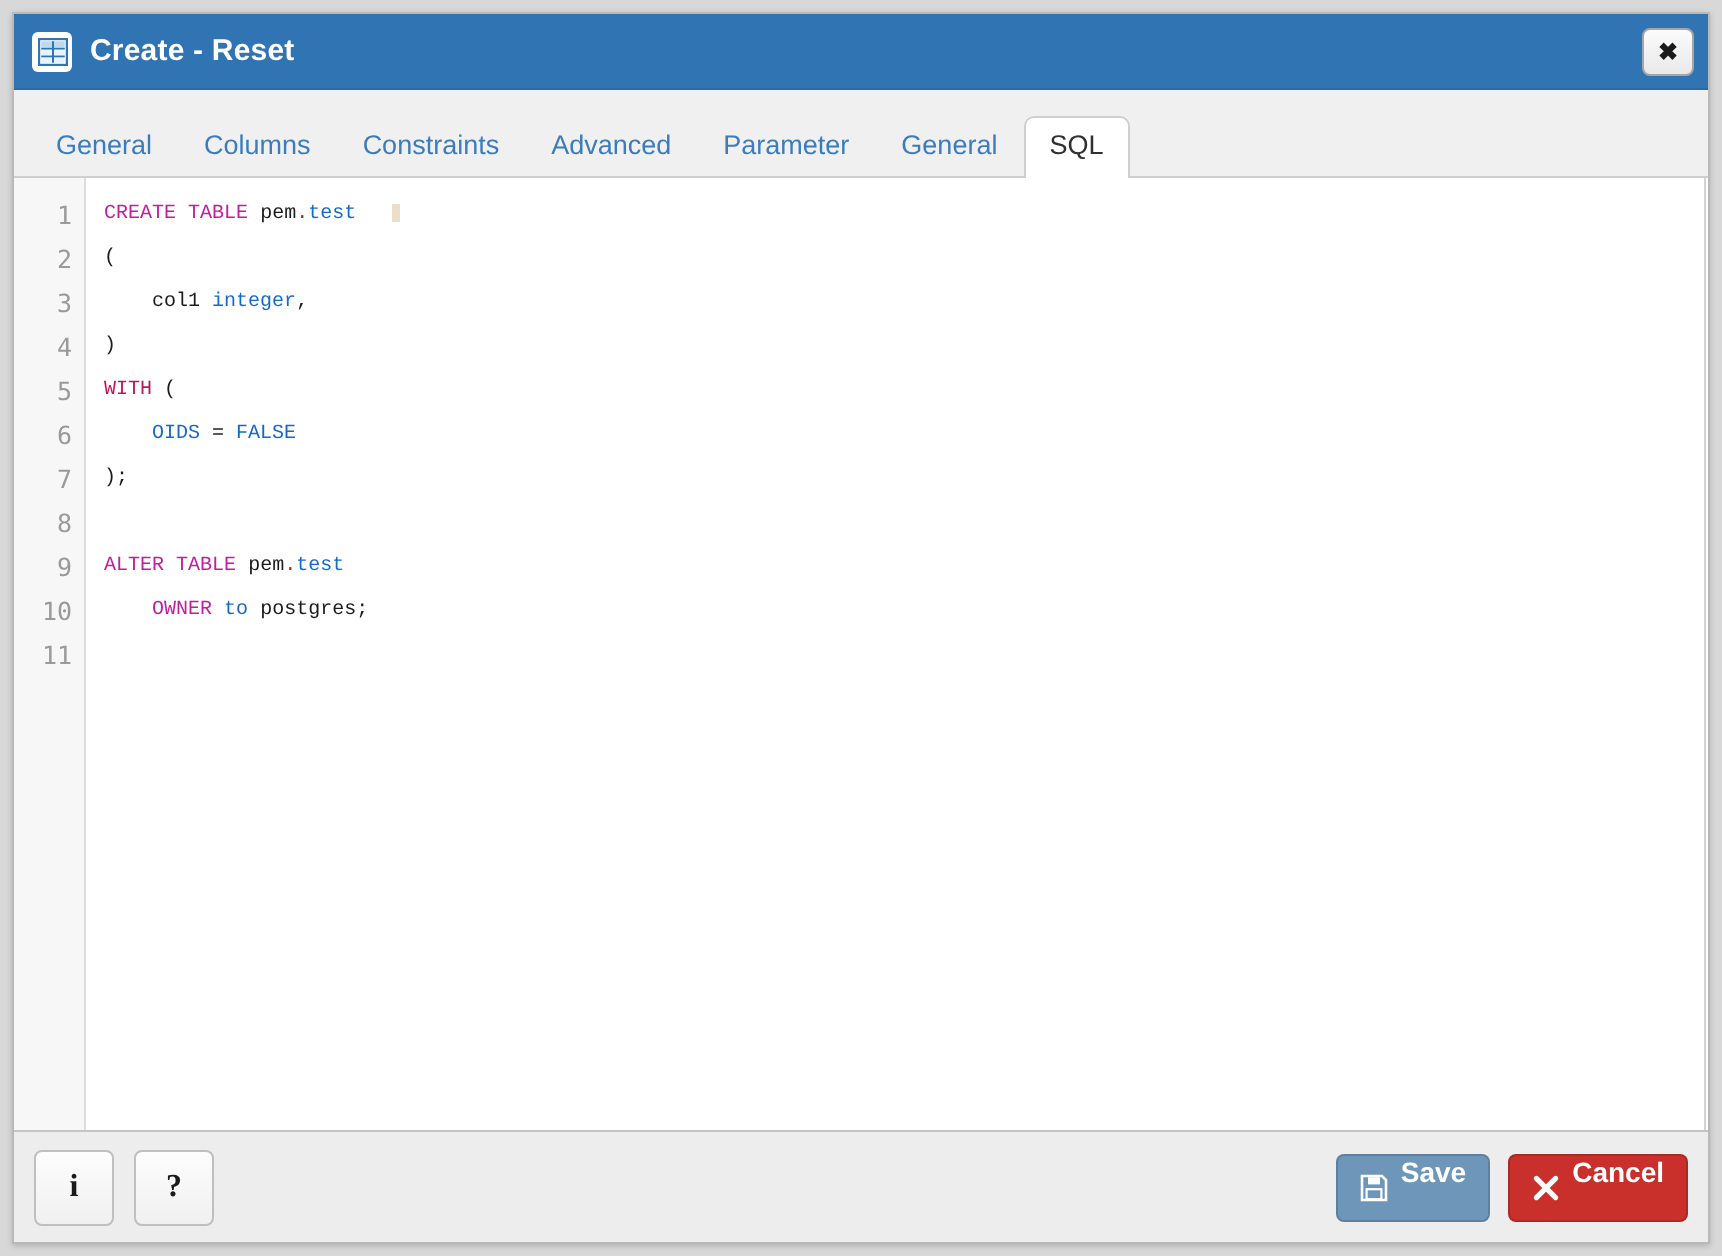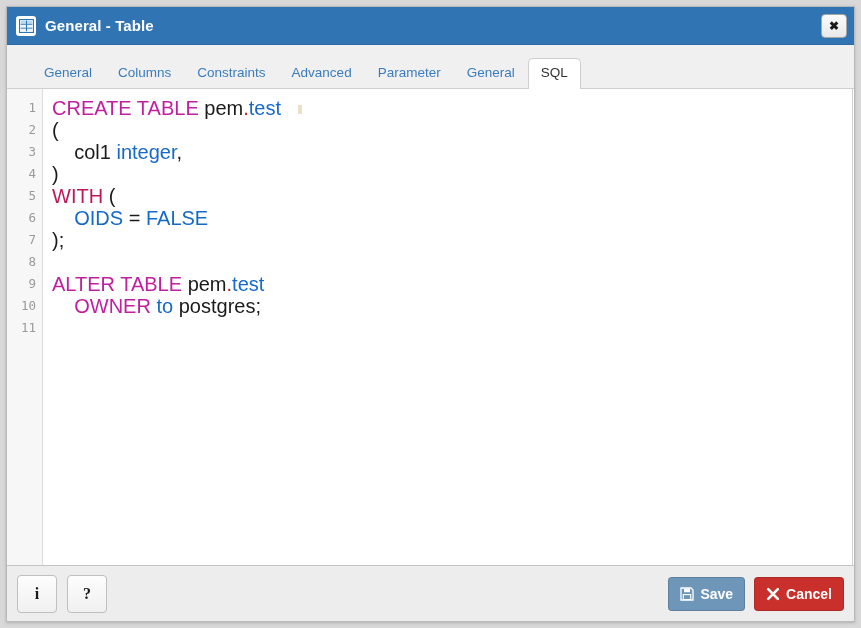--- a/index.html
+++ b/index.html
@@ -80,21 +80,21 @@
   }
 
   
   .tabbar {
     height: 44px;
     min-height: 36px;
     background: #f0f0f0;
     border-bottom: 1px solid #cfcfcf;
     display: flex;
     align-items: flex-end;
-    padding-left: 24px;
+    padding-left: 8px;
     box-sizing: border-box;
   }
   .tab {
     font-size: 13.5px;
     color: #3b7cbd;
     padding: 6px 12px 8px 12px;
     cursor: pointer;
     white-space: nowrap;
     line-height: 1.2;
     border: 1px solid transparent;
@@ -140,22 +140,22 @@
     padding-right: 6px;
   }
   .code {
     flex: 1 1 auto;
     padding-top: 8px;
     padding-left: 9px;
     box-sizing: border-box;
     overflow: hidden;
   }
   .code .ln {
-    font-family: Liberation Sans, sans-serif;
-    font-size: 20px;
+    font-family: Liberation Mono, monospace;
+    font-size: 10px;
     line-height: 22px;
     white-space: pre;
     color: #1b1b1b;
     height: 22px;
   }
   .kw   { color: #c020a0; }
   .kw2  { color: #be185d; }
   .ident{ color: #1b1b1b; }
   .blue { color: #1669c9; }
   .dot  { color: #c02020; }
@@ -193,21 +193,20 @@
     font-size: 16px;
     font-weight: bold;
     color: #1a1a1a;
     font-family: "Liberation Serif", serif;
   }
   .footer-spacer { flex: 1 1 auto; }
   .btn {
     height: 34px;
     border-radius: 4px;
     display: flex;
-    align-items: center;
     padding: 0 11px;
     cursor: pointer;
     margin-left: 9px;
     color: #ffffff;
     font-size: 14px;
     font-weight: bold;
     border: 1px solid rgba(0,0,0,0.14);
     box-sizing: border-box;
     white-space: nowrap;
   }
@@ -230,21 +229,21 @@
       <svg width="15" height="14" viewBox="0 0 15 14" aria-hidden="true">
         <rect x="0.5" y="0.5" width="14" height="13" fill="#ffffff" stroke="#2f74b3" stroke-width="1.2"></rect>
         <rect x="1.6" y="1.6" width="11.8" height="3.1" fill="#bcd9f0"></rect>
         <rect x="1.6" y="5.3" width="11.8" height="3.3" fill="#e8f2fb"></rect>
         <rect x="1.6" y="9.2" width="11.8" height="3.2" fill="#e8f2fb"></rect>
         <line x1="7.5" y1="1.6" x2="7.5" y2="12.4" stroke="#2f74b3" stroke-width="1"></line>
         <line x1="1.6" y1="5.3" x2="13.4" y2="5.3" stroke="#2f74b3" stroke-width="0.9"></line>
         <line x1="1.6" y1="9.2" x2="13.4" y2="9.2" stroke="#2f74b3" stroke-width="0.9"></line>
       </svg>
     </div>
-    <div class="title-text">General - Table</div>
+    <div class="title-text">Create - Reset</div>
     <div class="titlebar-spacer"></div>
     <div class="close-btn">
       <span>✖</span>
     </div>
   </div>
 
   <div class="tabbar">
     <div class="tab">General</div>
     <div class="tab">Columns</div>
     <div class="tab">Constraints</div>

